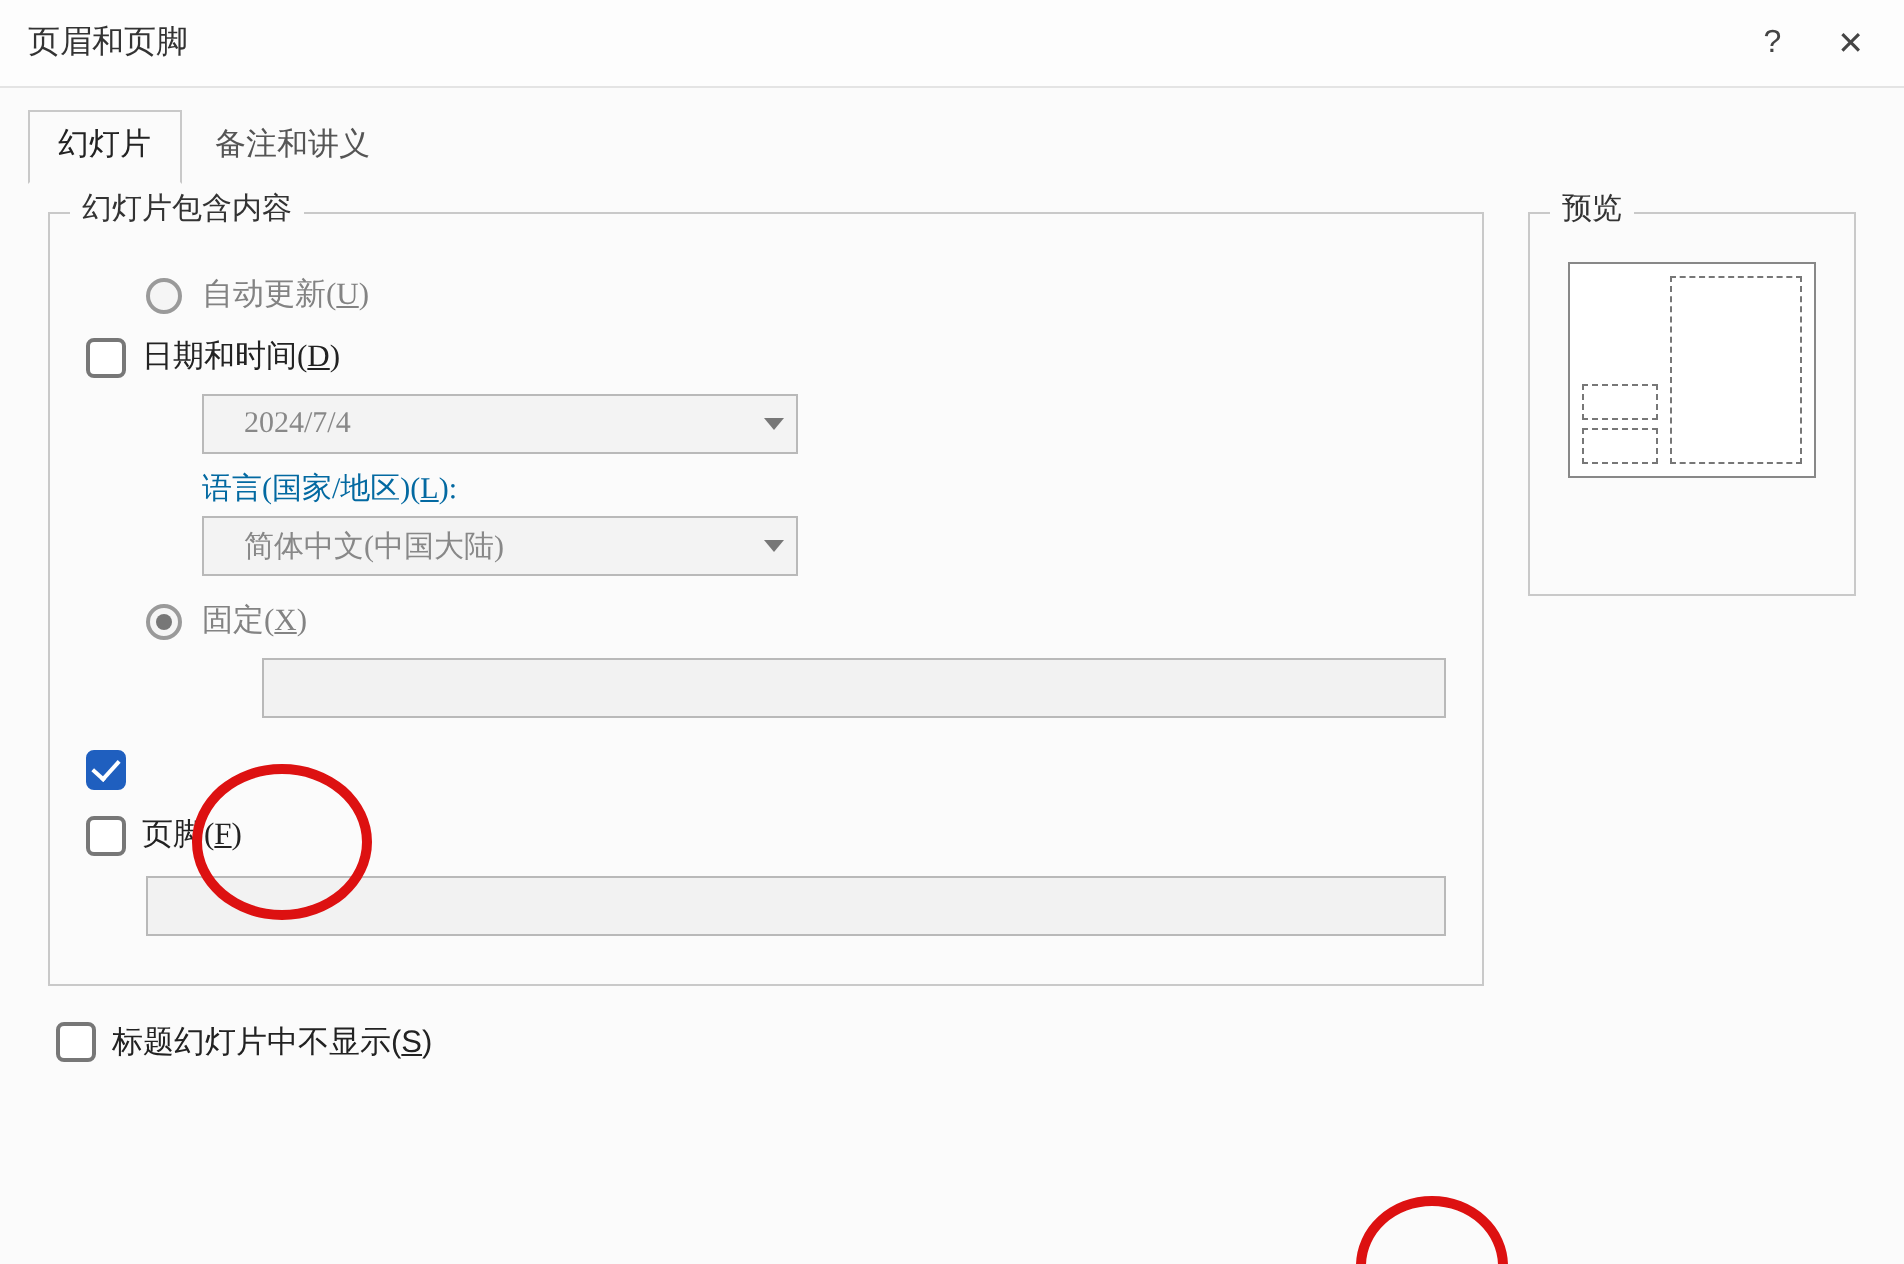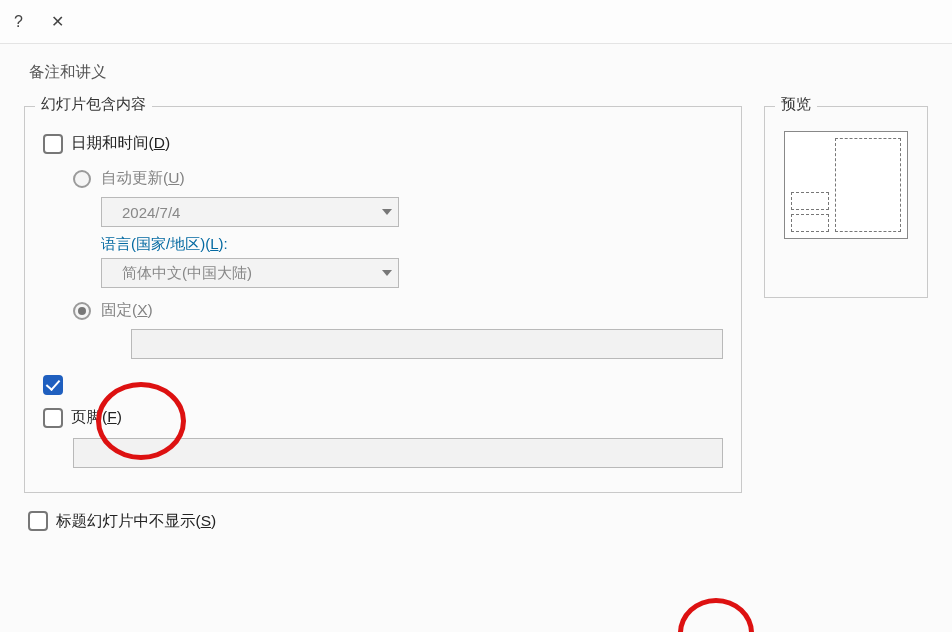--- a/index.html
+++ b/index.html
@@ -50,20 +50,21 @@
   .content {
     padding: 14px 24px 0 24px;
     display: flex;
     gap: 22px;
   }
   .group {
     border: 1px solid #c9c9c9;
     padding: 16px 18px 24px 18px;
     position: relative;
     background: #fbfbfb;
+    font-family: Liberation Serif, serif;
   }
   .group.main-group { flex: 1; min-width: 0; }
   .group.preview-group { width: 164px; height: 192px; }
   .group-legend {
     position: absolute;
     top: -12px;
     left: 10px;
     background: #fbfbfb;
     padding: 0 6px;
     font-size: 15px;
@@ -177,42 +178,44 @@
     border-radius: 50%;
     pointer-events: none;
   }
   .anno.c1 { left: 96px; top: 382px; width: 90px; height: 78px; }
   .anno.c2 { left: 678px; top: 598px; width: 76px; height: 70px; }
 </style>
 </head>
 <body>
 
 <div class="titlebar">
+  <div class="title">页眉和页脚</div>
   <div class="tb-btns">
     <span class="tb-help">?</span>
     <span>✕</span>
   </div>
 </div>
 
 <div class="tabstrip">
+  <div class="tab active">幻灯片</div>
   <div class="tab">备注和讲义</div>
 </div>
 
 <div class="content">
   <div class="group main-group">
     <div class="group-legend">幻灯片包含内容</div>
 
+    <div class="row indent1" style="margin-top:14px">
+      <span class="radio-box"></span>
+      <span class="lbl disabled"><span>自动更新(</span><u>U</u><span>)</span></span>
+    </div>
+
     <div class="row first">
       <span class="cb-box"></span>
       <span class="lbl"><span>日期和时间(</span><u>D</u><span>)</span></span>
-    </div>
-
-    <div class="row indent1" style="margin-top:14px">
-      <span class="radio-box"></span>
-      <span class="lbl disabled"><span>自动更新(</span><u>U</u><span>)</span></span>
     </div>
 
     <div class="fieldrow" style="margin-top:8px">
       <div class="fieldcol wide">
         <div class="select">
           <span>2024/7/4</span>
           <span class="caret"></span>
         </div>
       </div>
     </div>

